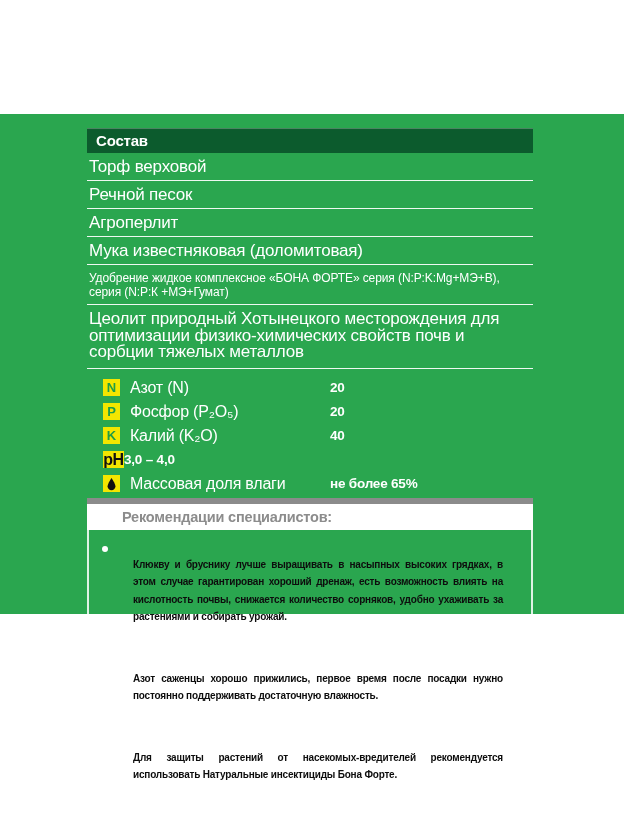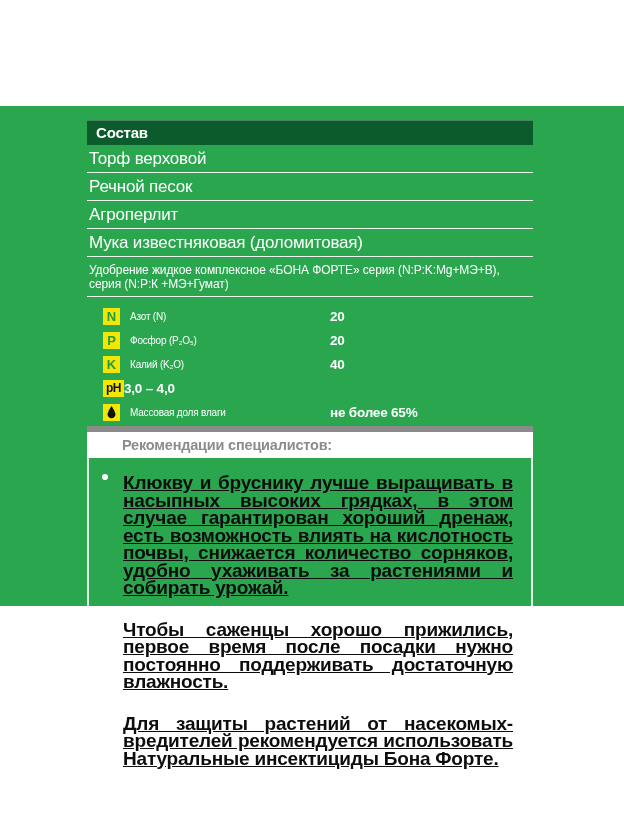--- a/index.html
+++ b/index.html
@@ -4,21 +4,21 @@
 <style>
   html,body{margin:0;padding:0;}
   .page{
     position:relative;
     width:624px;height:832px;
     background:#ffffff;
     overflow:hidden;
     font-family:"Liberation Sans","DejaVu Sans",sans-serif;
   }
   .green-band{
-    position:absolute;left:0;top:106px;
+    position:absolute;left:0;top:114px;
     width:624px;height:500px;
     background:#2aa64f;
   }
   .content{
     width:446px;
     margin-left:87px;
     padding-top:14px;
     box-sizing:border-box;
   }
   
@@ -50,63 +50,63 @@
   }
   
   .nutri-table{margin-top:7px;}
   .nutri-row{display:flex;align-items:center;height:24px;}
   .nutri-icon{
     flex:none;width:17px;height:17px;margin-left:16px;
     background:#f3e600;
     color:#1f9c46;font-weight:bold;font-size:13px;line-height:17px;
     text-align:center;
   }
-  .nutri-icon.dark{color:#101010;font-size:12px;width:21px;letter-spacing:-0.5px;}
+  .nutri-icon.dark{color:#101010;font-size:16px;width:21px;letter-spacing:-0.5px;}
   .nutri-icon.drop{display:flex;align-items:center;justify-content:center;}
-  .nutri-name{color:#ffffff;font-size:10px;letter-spacing:-0.2px;margin-left:10px;width:200px;}
+  .nutri-name{color:#ffffff;font-size:16px;letter-spacing:-0.2px;margin-left:10px;width:200px;}
   .nutri-value{color:#ffffff;font-weight:bold;font-size:13.5px;letter-spacing:-0.2px;}
   
   .rec-box{margin-top:2px;}
   .rec-graytop{height:6px;background:#8b8b8b;}
   .rec-header{
     background:#ffffff;
     color:#8c8c8c;font-weight:bold;font-size:14.5px;letter-spacing:-0.2px;
     padding:5px 16px 5px 35px;
   }
   .rec-body{
     border:2px solid rgba(255,255,255,.85);border-top:none;
     padding:10px 12px 6px 10px;
   }
   .rec-item{display:flex;margin-bottom:12px;}
   .rec-item:last-child{margin-bottom:4px;}
   .rec-dot{
     flex:none;width:6px;height:6px;border-radius:50%;
     background:#ffffff;margin:6px 9px 0 3px;
   }
   .rec-text{
-    margin:6px;color:#0d0d0d;font-weight:bold;
-    font-size:19px;line-height:17.5px;letter-spacing:-0.2px;
+    margin:16px;color:#0d0d0d;font-weight:bold;
+    font-size:10px;line-height:17.5px;letter-spacing:-0.2px;
     text-align:justify;
-    text-decoration:underline;
   }
 </style>
 </head>
 <body>
 
 <div class="page">
   <div class="green-band">
     <div class="content">
 
       <div class="comp-header">Состав</div>
 
       <div class="comp-row">Торф верховой</div>
       <div class="comp-row">Речной песок</div>
       <div class="comp-row">Агроперлит</div>
       <div class="comp-row">Мука известняковая (доломитовая)</div>
       <div class="comp-row small">Удобрение жидкое комплексное «БОНА ФОРТЕ» серия (N:P:K:Mg+МЭ+В), серия (N:P:К +МЭ+Гумат)</div>
+      <div class="comp-row multiline">Цеолит природный Хотынецкого месторождения для оптимизации физико-химических свойств почв и сорбции тяжелых металлов</div>
 
 
       <div class="nutri-table">
         <div class="nutri-row">
           <span class="nutri-icon">N</span>
           <span class="nutri-name">Азот (N)</span>
           <span class="nutri-value">20</span>
         </div>
         <div class="nutri-row">
           <span class="nutri-icon">P</span>
@@ -136,21 +136,21 @@
       <div class="rec-box">
         <div class="rec-graytop"></div>
         <div class="rec-header">Рекомендации специалистов:</div>
         <div class="rec-body">
           <div class="rec-item">
             <span class="rec-dot"></span>
             <p class="rec-text">Клюкву и бруснику лучше выращивать в насыпных высоких грядках, в этом случае гарантирован хороший дренаж, есть возможность влиять на кислотность почвы, снижается количество сорняков, удобно ухаживать за растениями и собирать урожай.</p>
           </div>
           <div class="rec-item">
             <span class="rec-dot"></span>
-            <p class="rec-text">Чтобы саженцы хорошо прижились, первое время после посадки нужно постоянно поддерживать достаточную влажность.</p>
+            <p class="rec-text">Азот саженцы хорошо прижились, первое время после посадки нужно постоянно поддерживать достаточную влажность.</p>
           </div>
           <div class="rec-item">
             <span class="rec-dot"></span>
             <p class="rec-text">Для защиты растений от насекомых-вредителей рекомендуется использовать Натуральные инсектициды Бона Форте.</p>
           </div>
         </div>
       </div>
 
     </div>
   </div>

